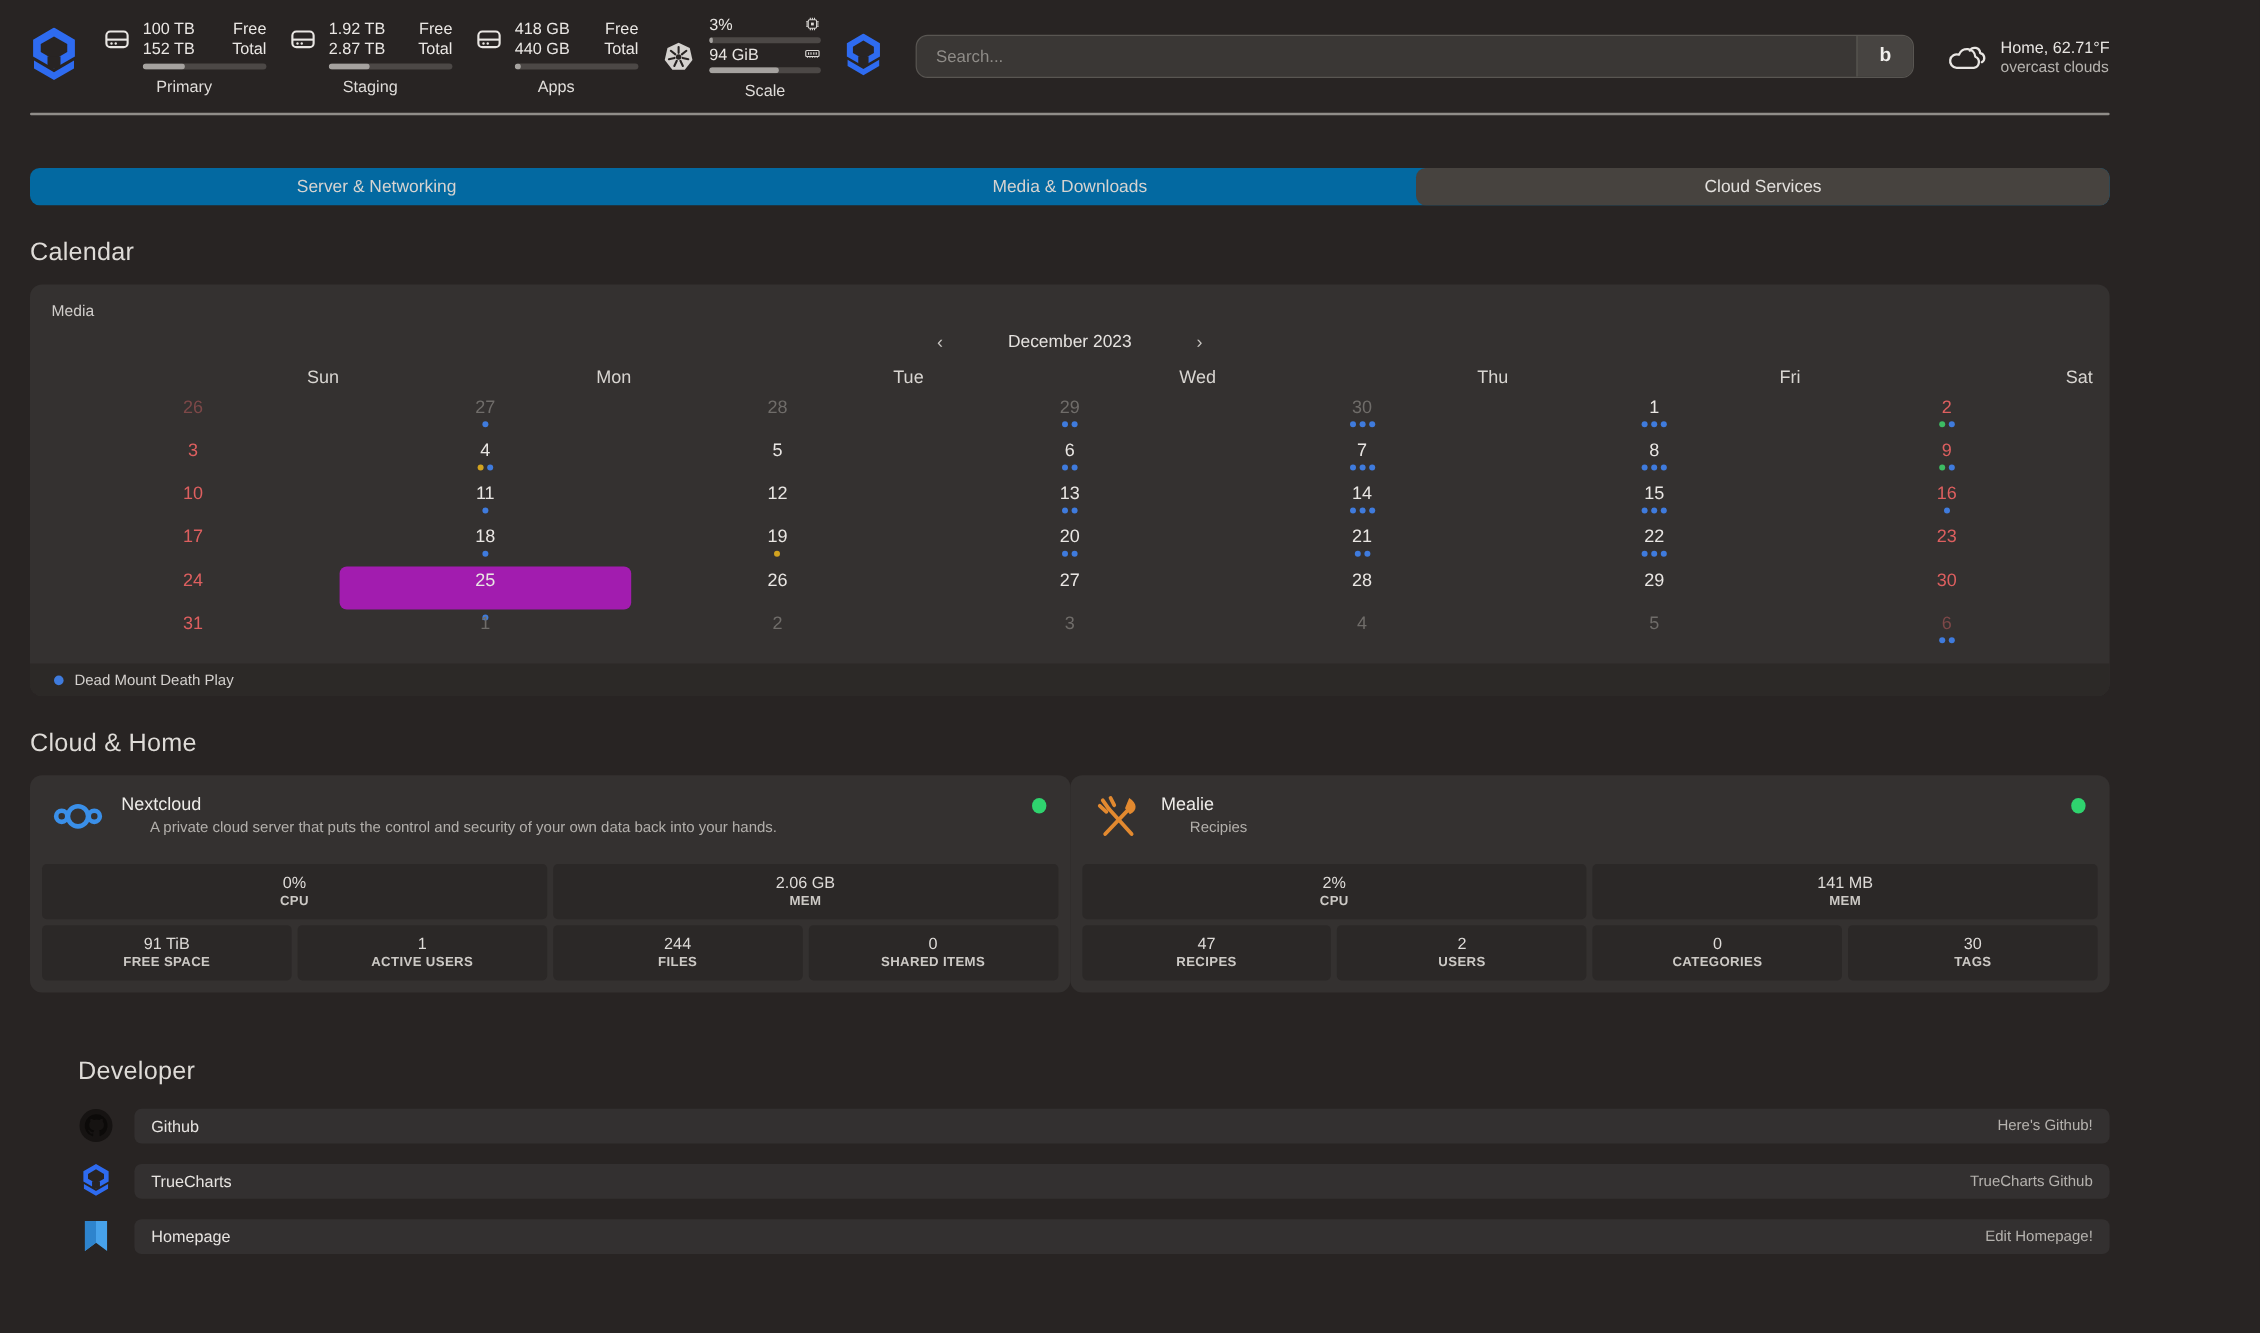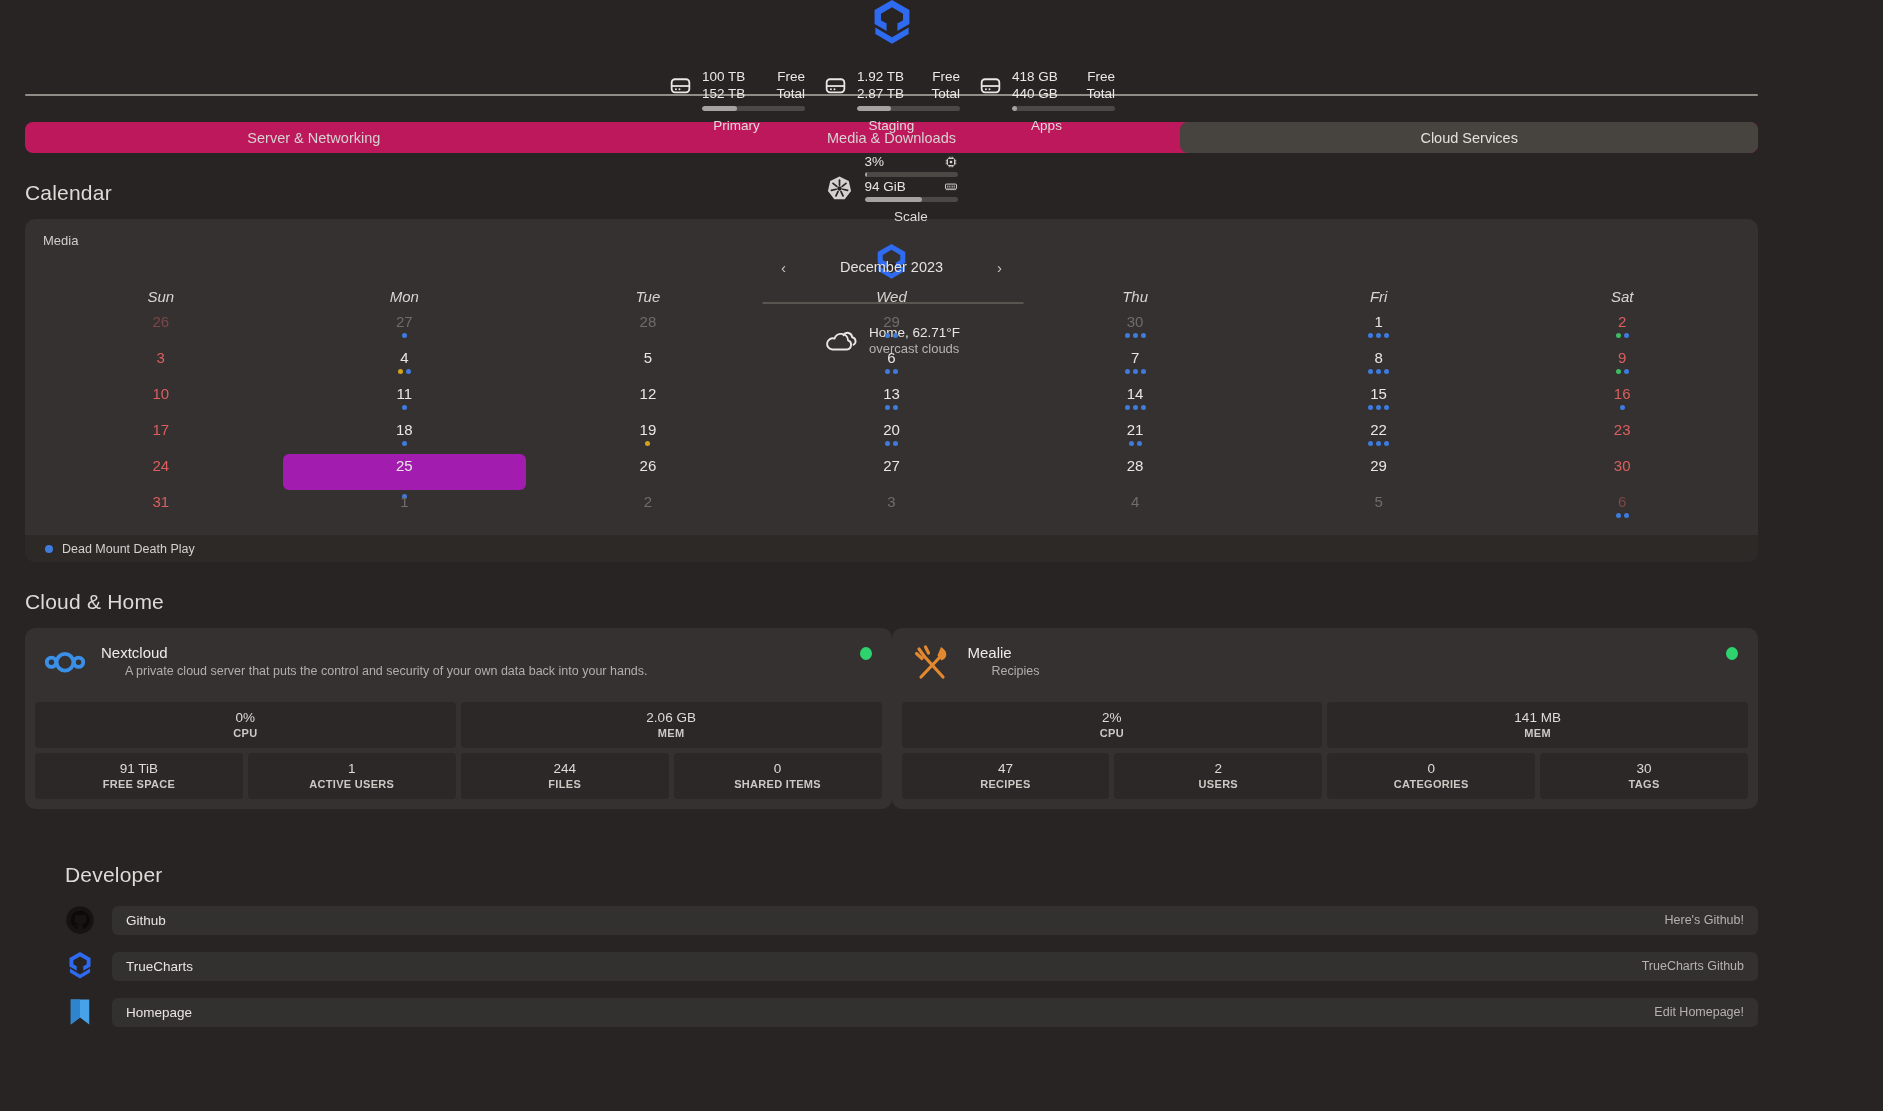--- a/index.html
+++ b/index.html
@@ -5,21 +5,21 @@
   * { box-sizing: border-box; }
   html,body { margin:0; padding:0; }
   body {
     width:1883px; height:1111px; overflow:hidden;
     background:#282423; color:#e8e5e2;
     font-family:"Liberation Sans", sans-serif;
   }
   .page { width:1758px; padding-left:25px; }
 
   
-  .topbar { height:94px; display:flex; align-items:center; gap:20px;flex-direction:column; }
+  .topbar { height:94px; display:flex; align-items:center; gap:20px; }
   .logo-lg svg { width:40px; height:48px; display:block; }
   .logo-sm svg { width:31px; height:38px; display:block; }
   .widgets { display:flex; gap:18px; }
   .widget { display:flex; flex-direction:column; align-items:center; }
   .w-top { display:flex; align-items:flex-start; gap:9px; }
   .w-icon svg { width:25px; height:25px; margin-top:5px; display:block; }
   .w-data { width:103px; }
   .w-row { display:flex; justify-content:space-between; font-size:13.5px; line-height:17px; color:#ebe8e5; }
   .bar { height:5px; background:#4c4846; border-radius:3px; margin-top:4px; overflow:hidden; }
   .bar-fill { height:100%; background:#a5a29f; border-radius:3px; }
@@ -43,36 +43,36 @@
                      color:#f2f0ed; font-size:16px; font-weight:700; cursor:pointer; font-family:inherit; }
 
   .weather { display:flex; align-items:center; gap:11px; white-space:nowrap; }
   .weather svg { width:35px; height:27px; display:block; }
   .weather-line1 { font-size:13.5px; line-height:17px; }
   .weather-line2 { font-size:13px; color:#b6b3af; line-height:16px; }
 
   .divider { height:2px; background:#908d89; border-radius:1px; }
 
   
-  .tabs { margin-top:26px; display:flex; background:#be185d; border-radius:8px; height:31px; }
+  .tabs { margin-top:44px; display:flex; background:#0369a1; border-radius:8px; height:31px; }
   .tab { flex:1; display:flex; align-items:center; justify-content:center; font-size:14.5px;
          color:#d6d3d0; border-radius:8px; cursor:pointer; }
   .tab.active { background:#47433f; color:#e3e0dd; }
 
   .section-title { font-size:21px; font-weight:400; color:#dedbd7; margin:28px 0 14px; letter-spacing:.2px; }
 
   
   .card { background:#343130; border-radius:10px; }
   .cal-card { padding:12px 14px 0; }
   .cal-label { font-size:13px; color:#d0cdca; padding:2px 4px 6px; }
   .cal-nav { display:flex; justify-content:center; align-items:center; gap:50px; height:26px;
              font-size:14.5px; color:#e5e2df; }
   .nav-btn { color:#c9c6c2; font-size:15px; cursor:pointer; line-height:1; padding:2px 4px; }
   .cal-weekdays { display:grid; grid-template-columns:repeat(7,1fr); margin-top:3px; }
-  .cal-wd { text-align:center; font-size:15px; color:#d8d5d1; height:27px; line-height:27px;font-style:italic; }
+  .cal-wd { text-align:right; font-size:15px; color:#d8d5d1; height:27px; line-height:27px; }
   .cal-week { display:grid; grid-template-columns:repeat(7,1fr); }
   .cal-cell { height:36px; display:flex; flex-direction:column; align-items:center; padding-top:4px;
               border-radius:6px; cursor:pointer; }
   .cal-num { font-size:15px; line-height:16px; }
   .t-n  { color:#e9e6e3; }
   .t-w  { color:var(--weekend-red); }
   .t-m  { color:#6f6c69; }
   .t-mw { color:var(--weekend-red-muted); }
   .sel  { background:#a21caf;gap:17px; }
   .cal-dots { display:flex; gap:3px; height:5px; margin-top:3px; }

